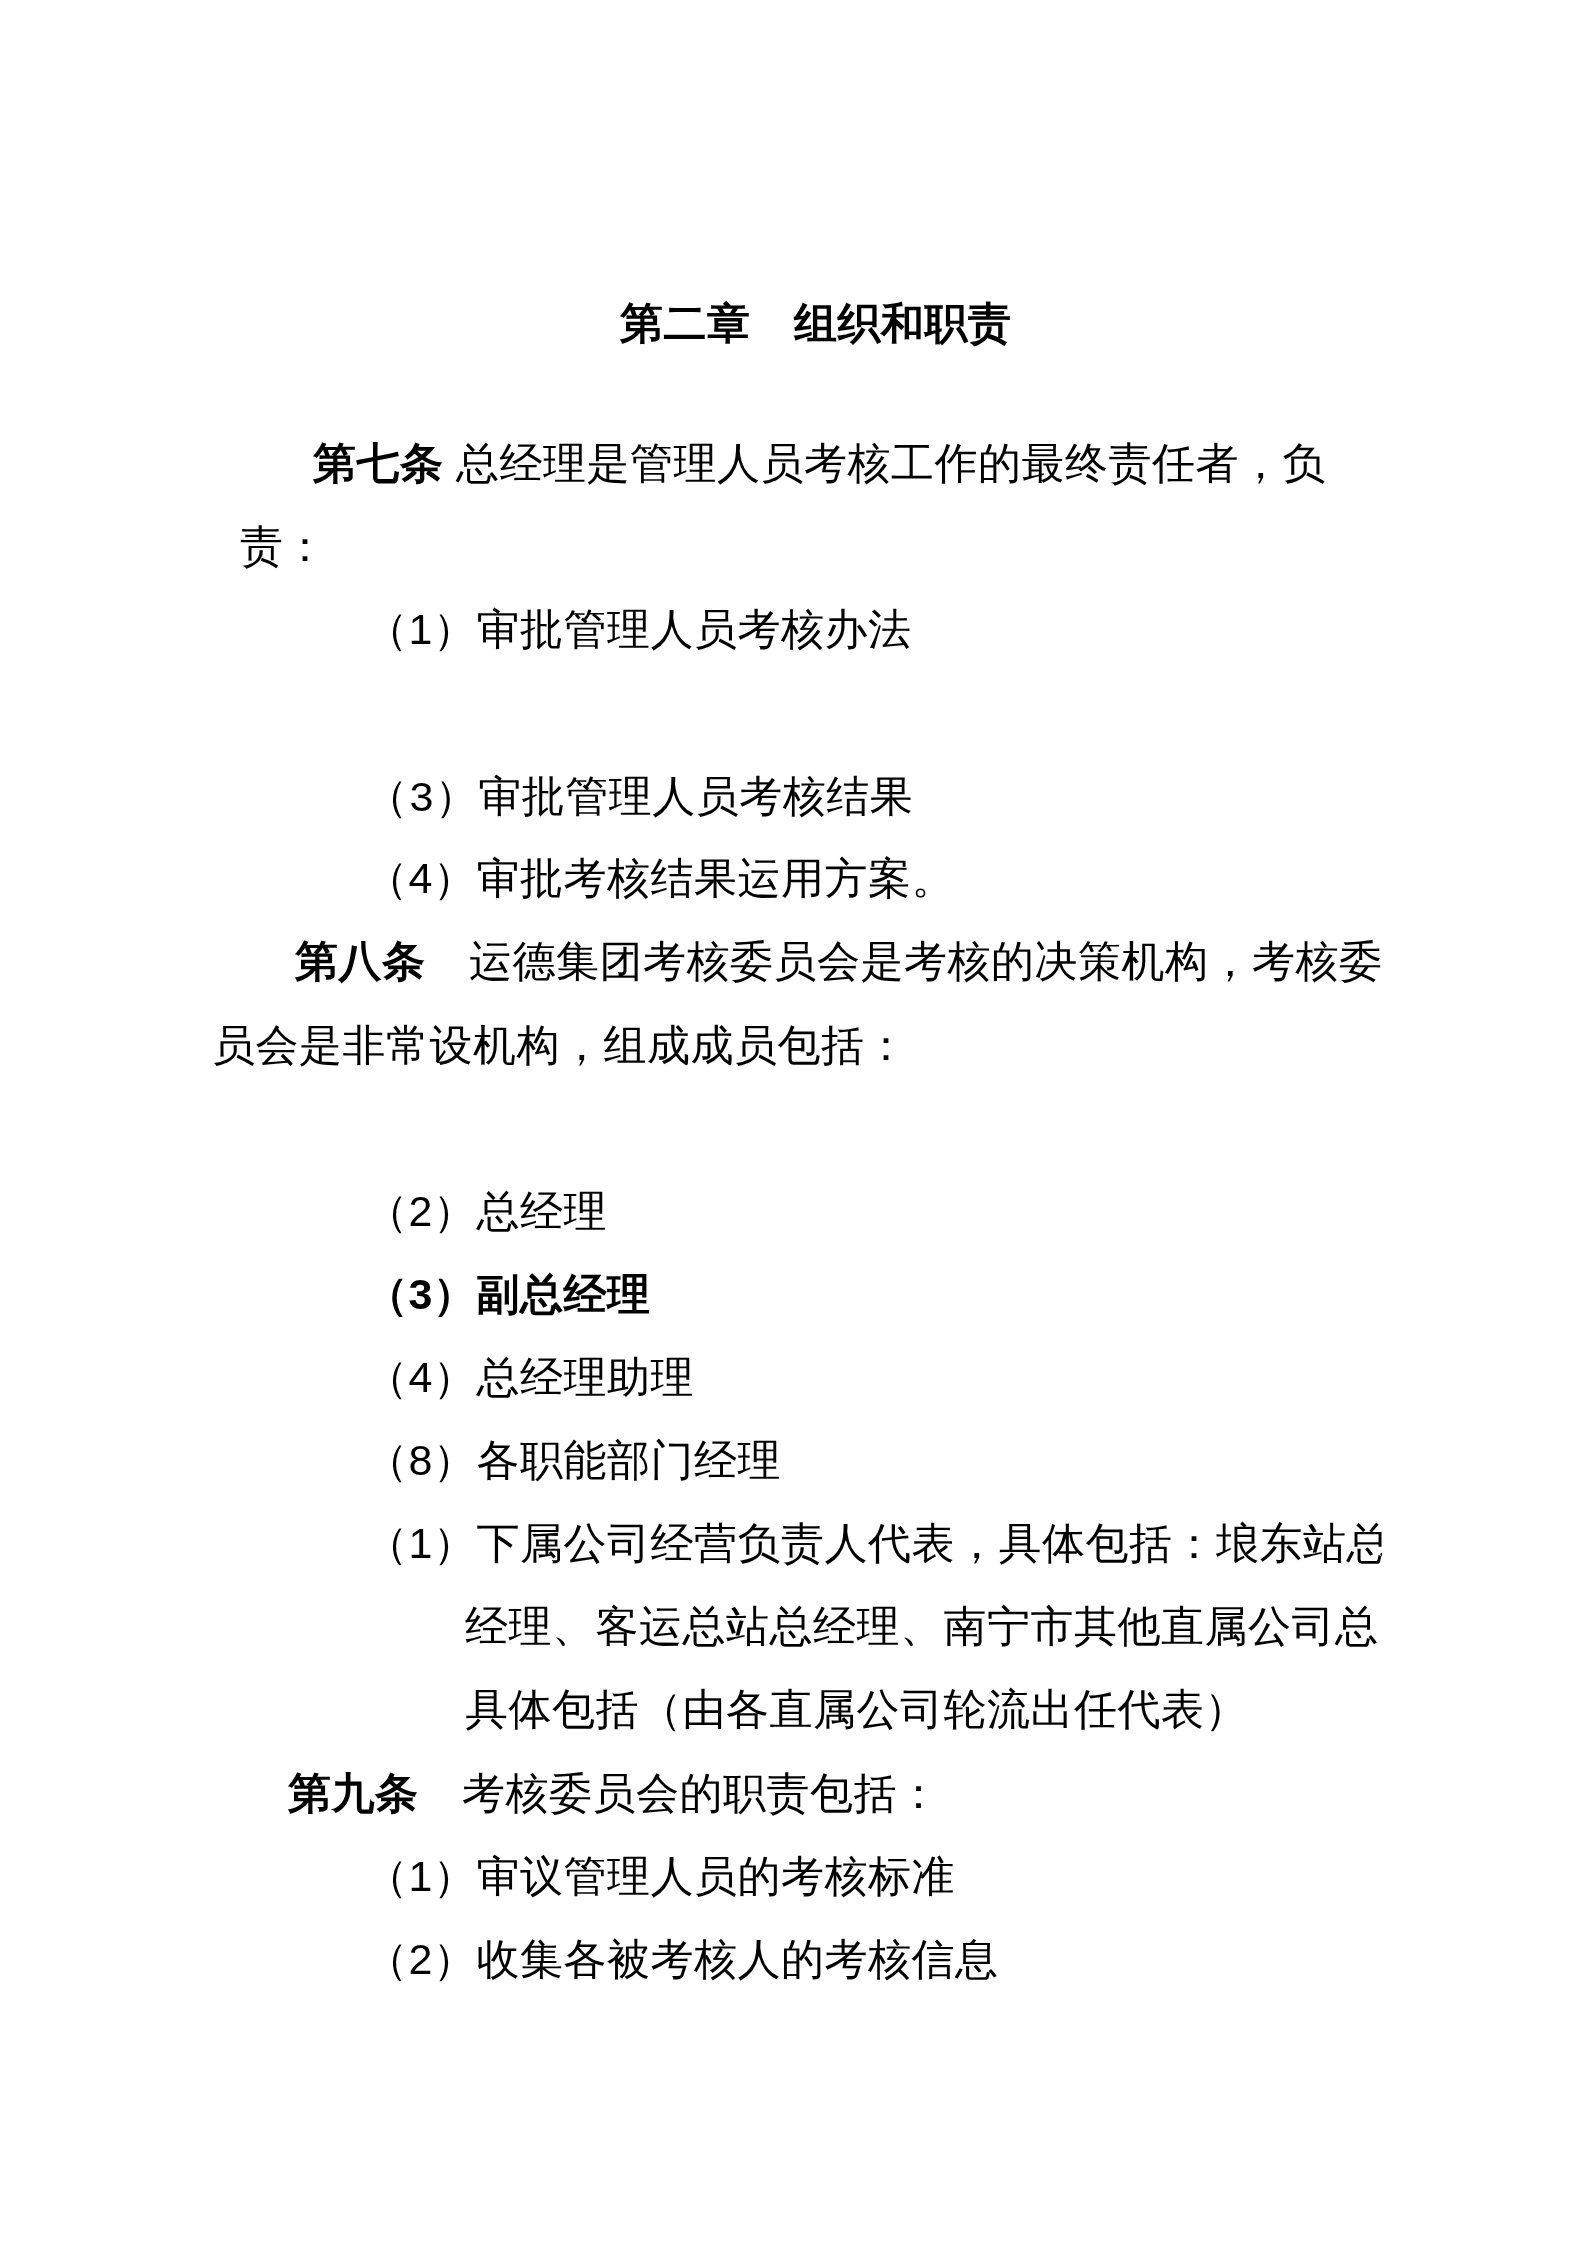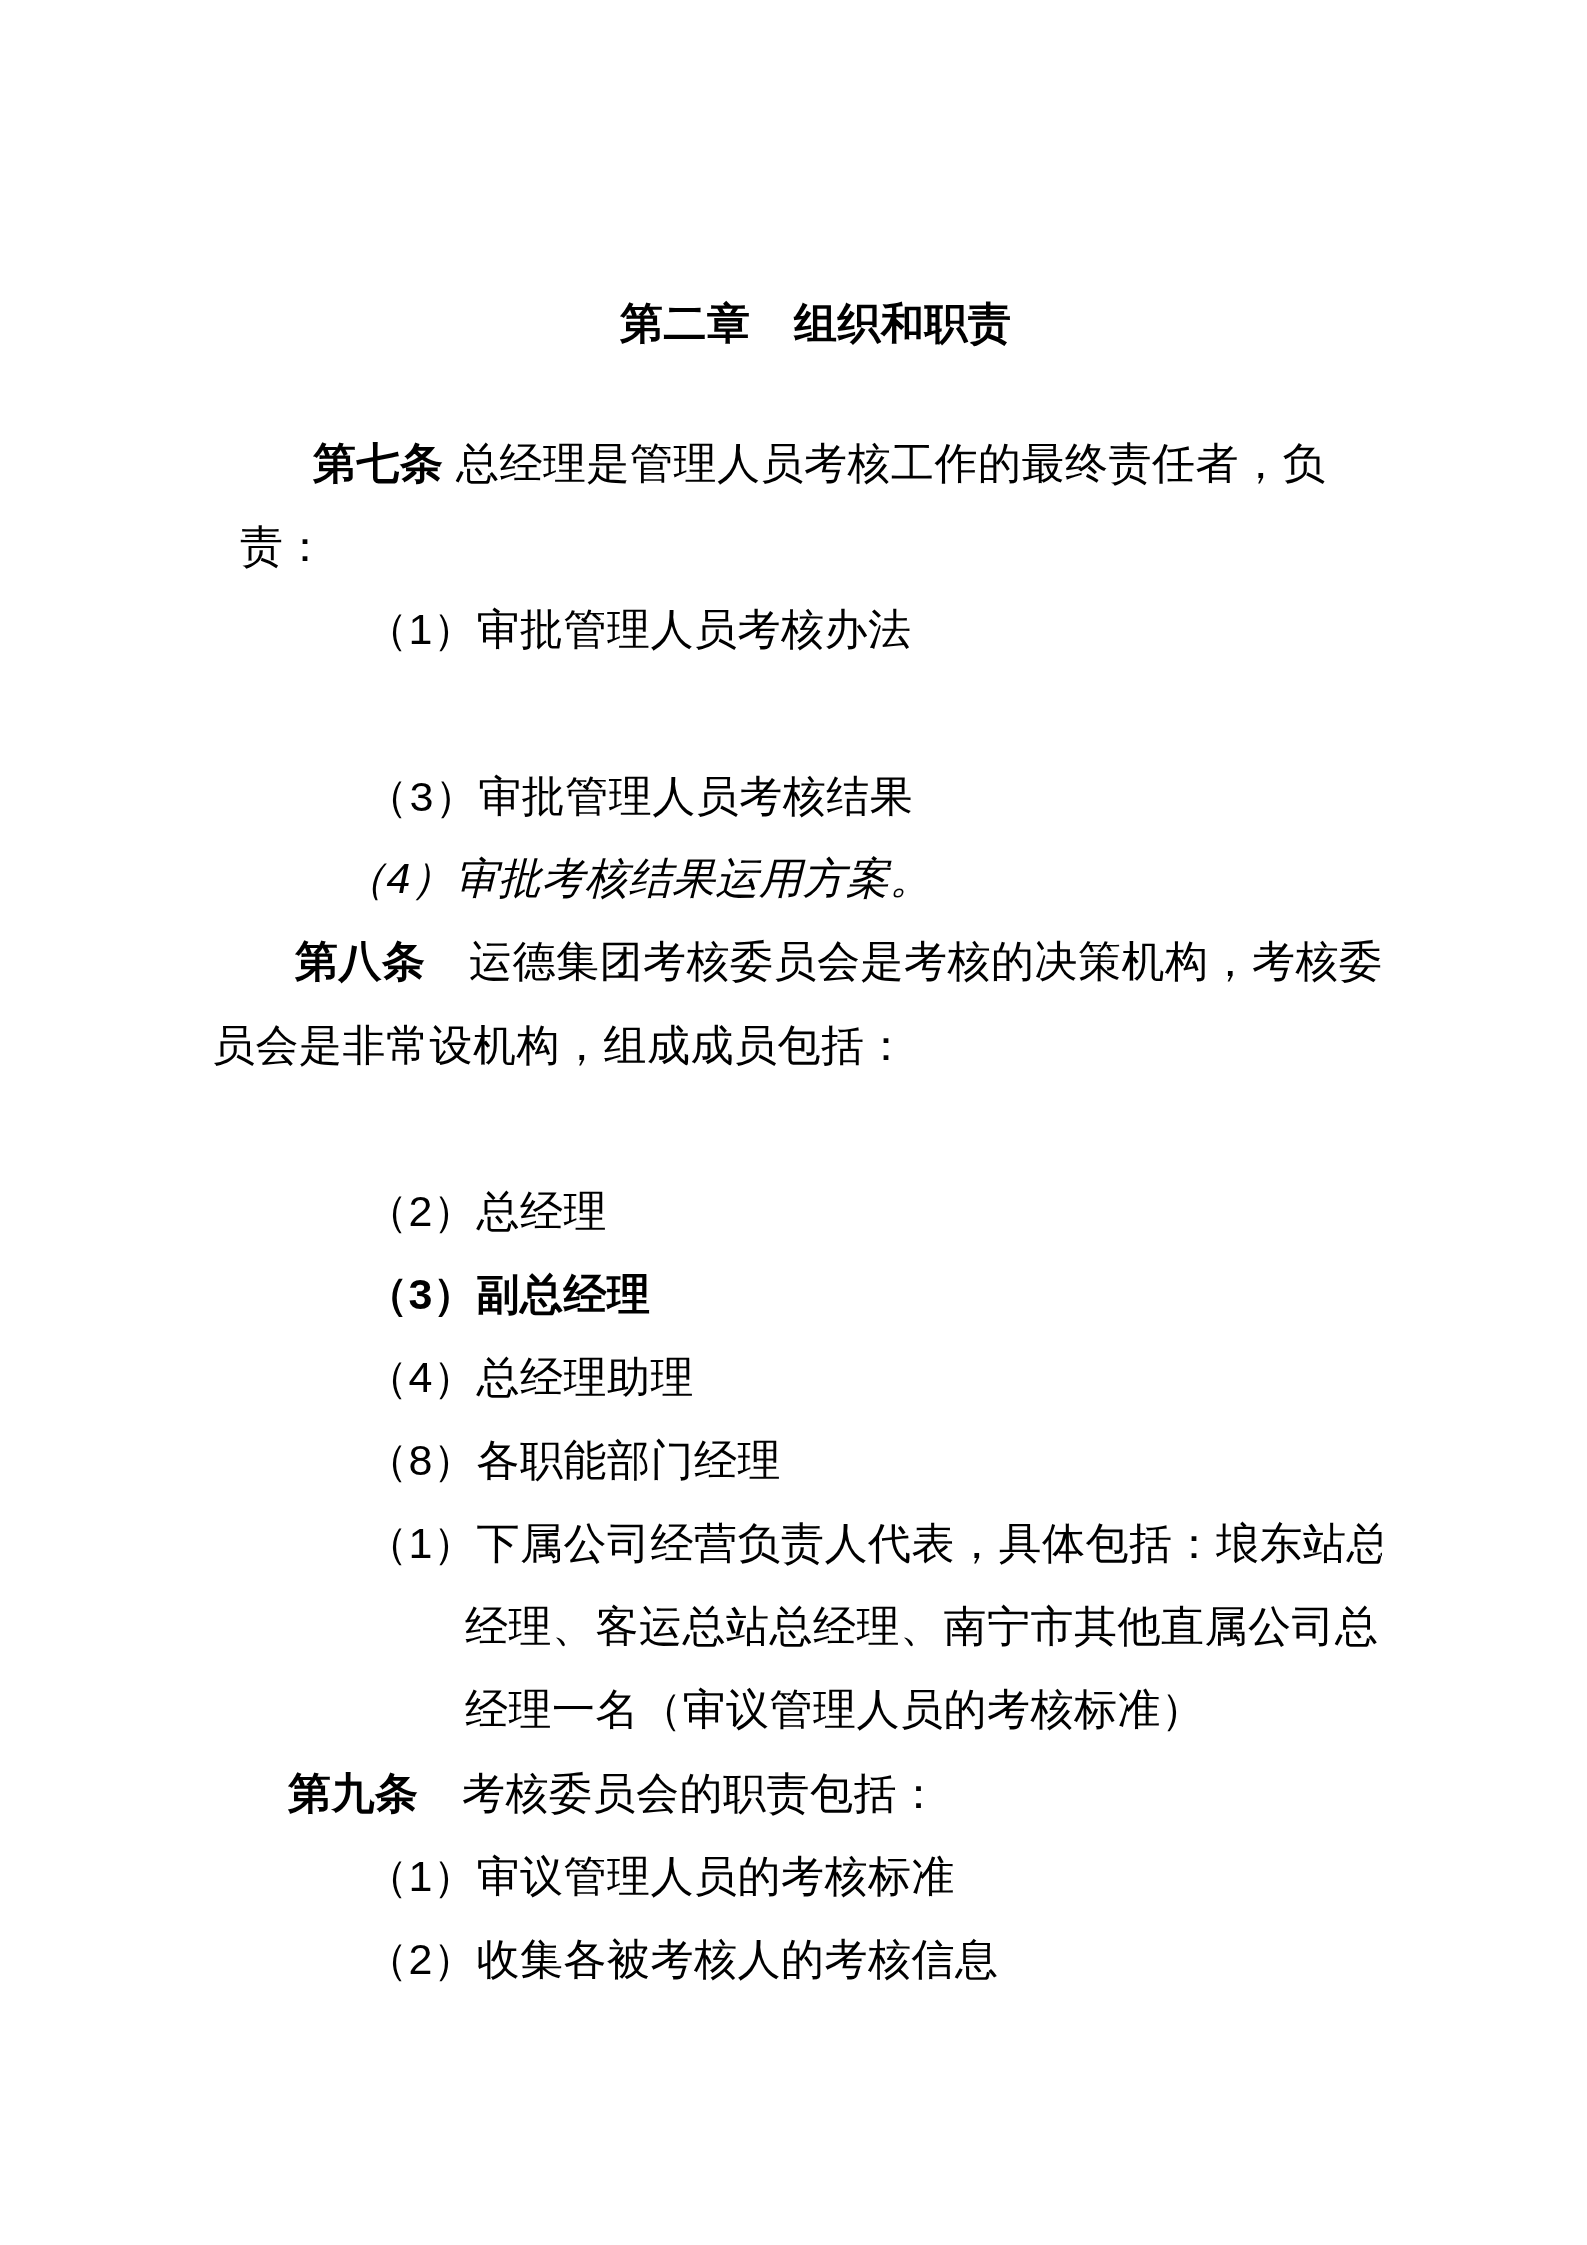--- a/index.html
+++ b/index.html
@@ -21,21 +21,21 @@
     color:#000000;
   }
   .b{font-weight:bold;}
   
   .l0 {left:620px; top:300px;}   
   .l1 {left:313px; top:440px;}   
   .l2 {left:240px; top:523px;}   
   .l3 {left:365px; top:606px;}
   .l4 {left:365px; top:689px;}
   .l5 {left:365px; top:776px;font-family:Liberation Mono, monospace;}
-  .l6 {left:343px; top:855px;font-style:italic;}
+  .l6 {left:365px; top:855px;}
   .l7 {left:295px; top:938px;}   
   .l8 {left:212px; top:1022px;}
   .l9 {left:365px; top:1105px;}
   .l10{left:365px; top:1188px;}
   .l11{left:365px; top:1271px;font-weight:bold;}
   .l12{left:365px; top:1354px;}
   .l13{left:365px; top:1437px;}
   .l14{left:365px; top:1520px;}
   .l15{left:465px; top:1603px;}  
   .l16{left:465px; top:1686px;}
@@ -71,21 +71,21 @@
   <div class="line l11"><span class="b"></span><span>（3）副总经理</span></div>
 
   <div class="line l12"><span class="b"></span><span>（4）总经理助理</span></div>
 
   <div class="line l13"><span class="b"></span><span>（8）各职能部门经理</span></div>
 
   <div class="line l14"><span class="b"></span><span>（1）下属公司经营负责人代表，具体包括：埌东站总</span></div>
 
   <div class="line l15"><span class="b"></span><span>经理、客运总站总经理、南宁市其他直属公司总</span></div>
 
-  <div class="line l16"><span class="b"></span><span>经理一名（审议管理人员的考核标准）</span></div>
+  <div class="line l16"><span class="b"></span><span>具体包括（由各直属公司轮流出任代表）</span></div>
 
   <div class="line l17"><span class="b">第九条</span><span>　考核委员会的职责包括：</span></div>
 
   <div class="line l18"><span class="b"></span><span>（1）审议管理人员的考核标准</span></div>
 
   <div class="line l19"><span class="b"></span><span>（2）收集各被考核人的考核信息</span></div>
 
 </div>
 
 </body></html>

